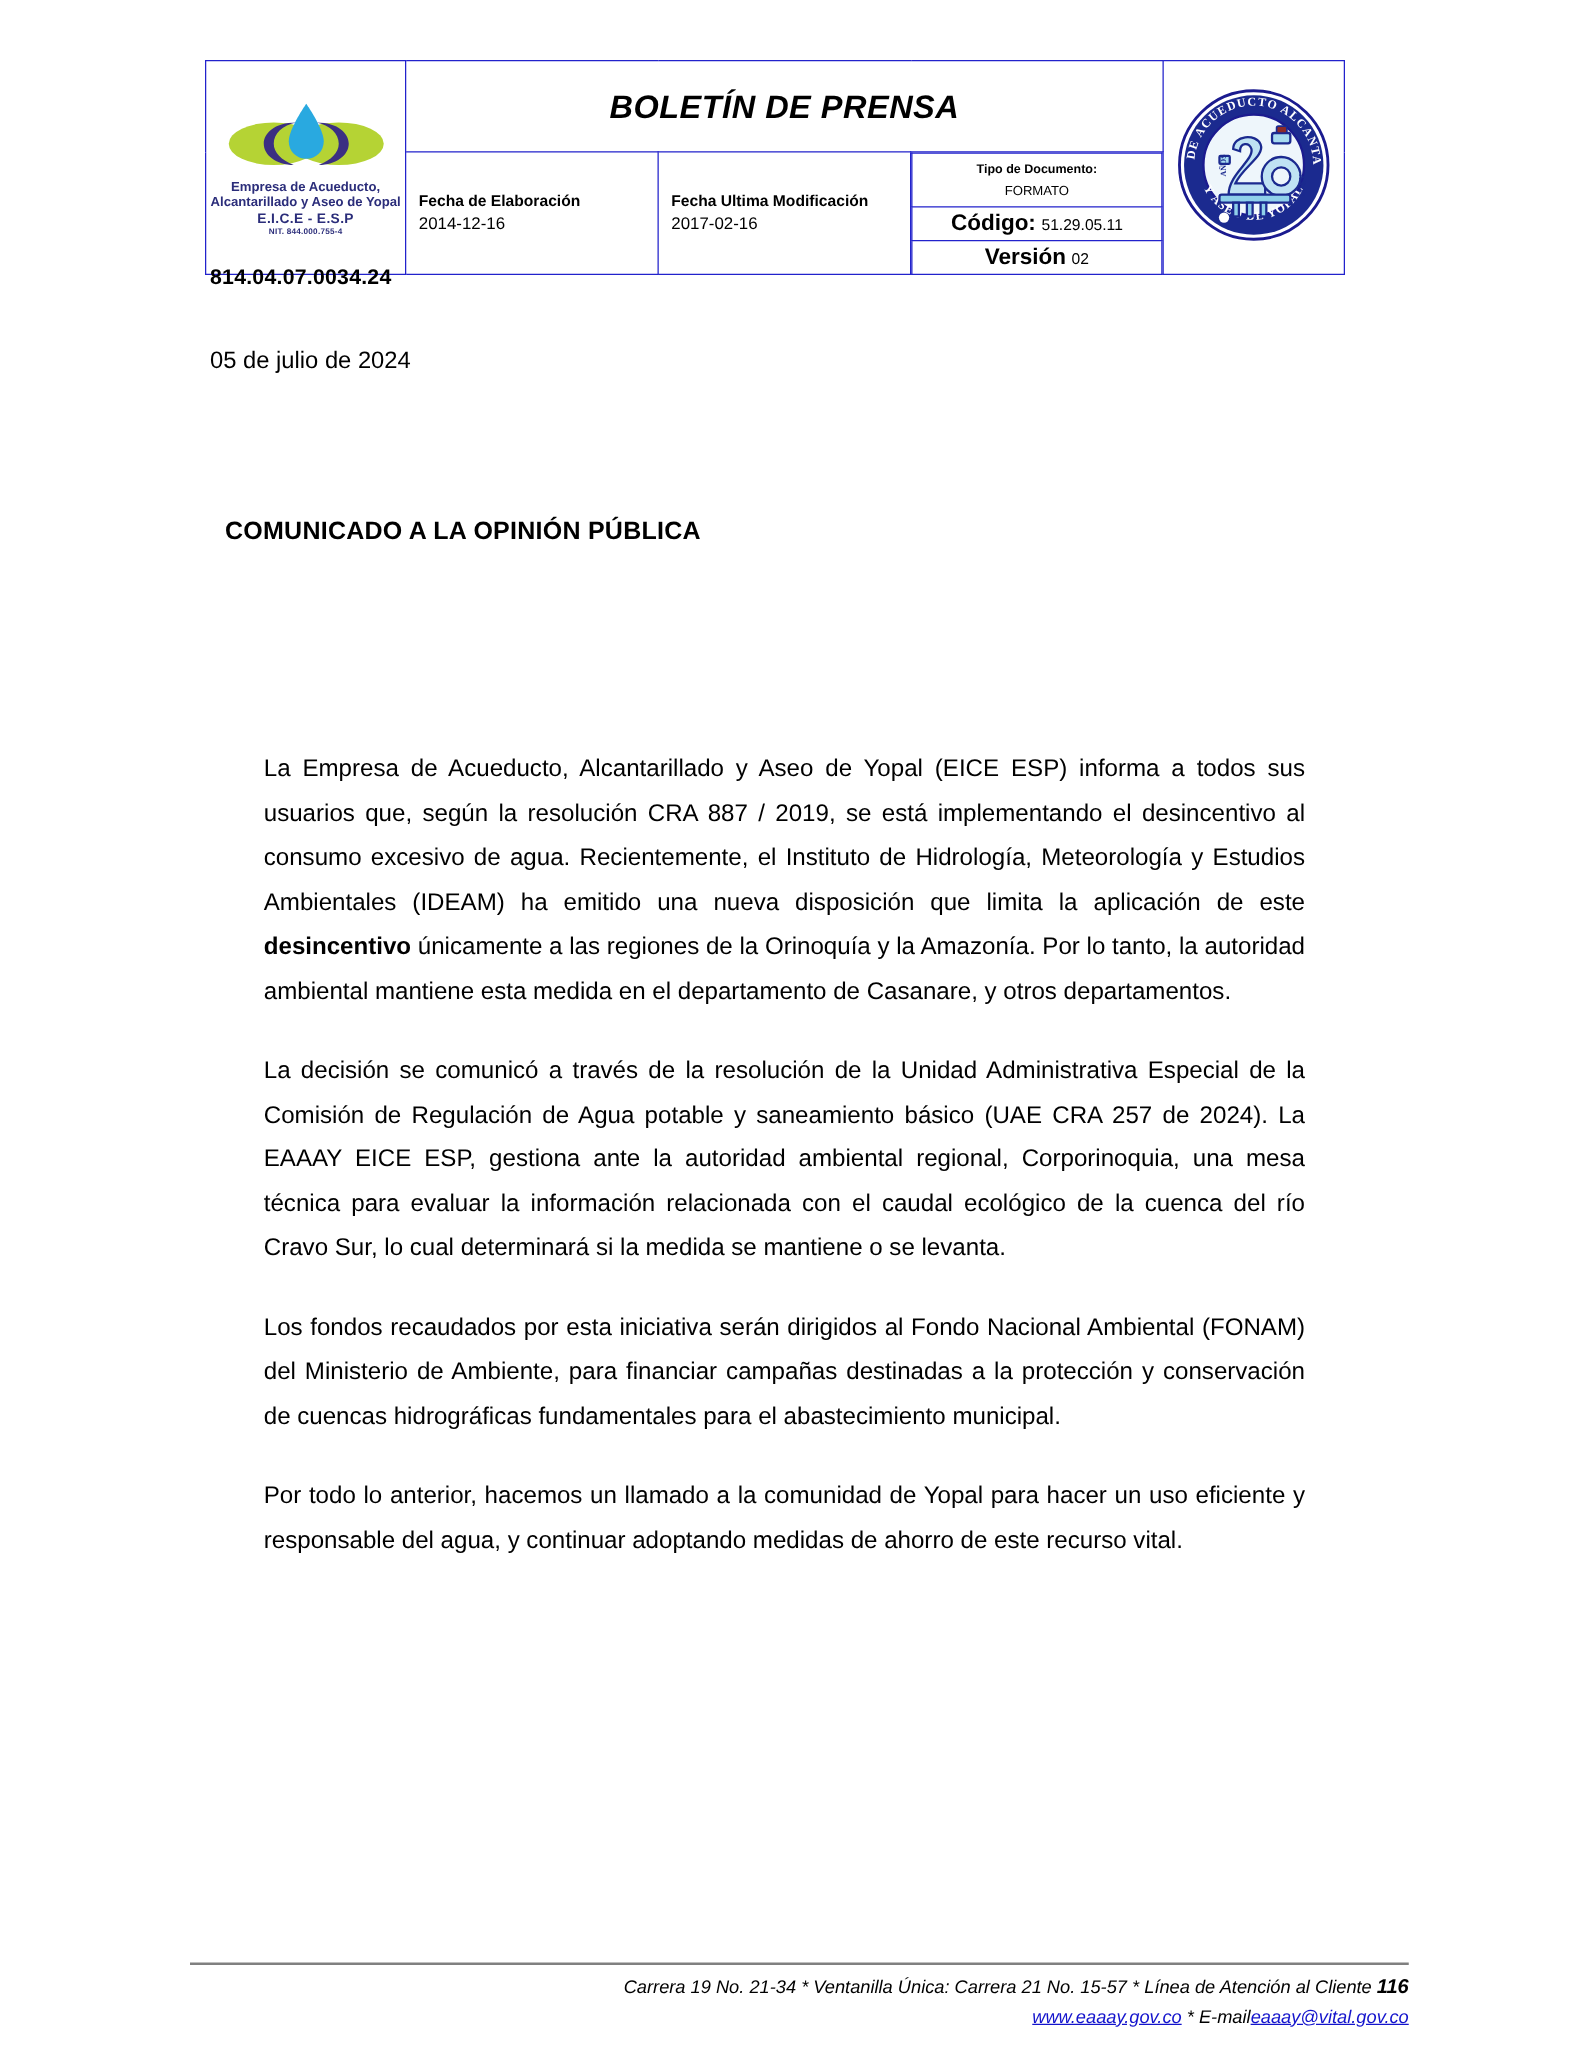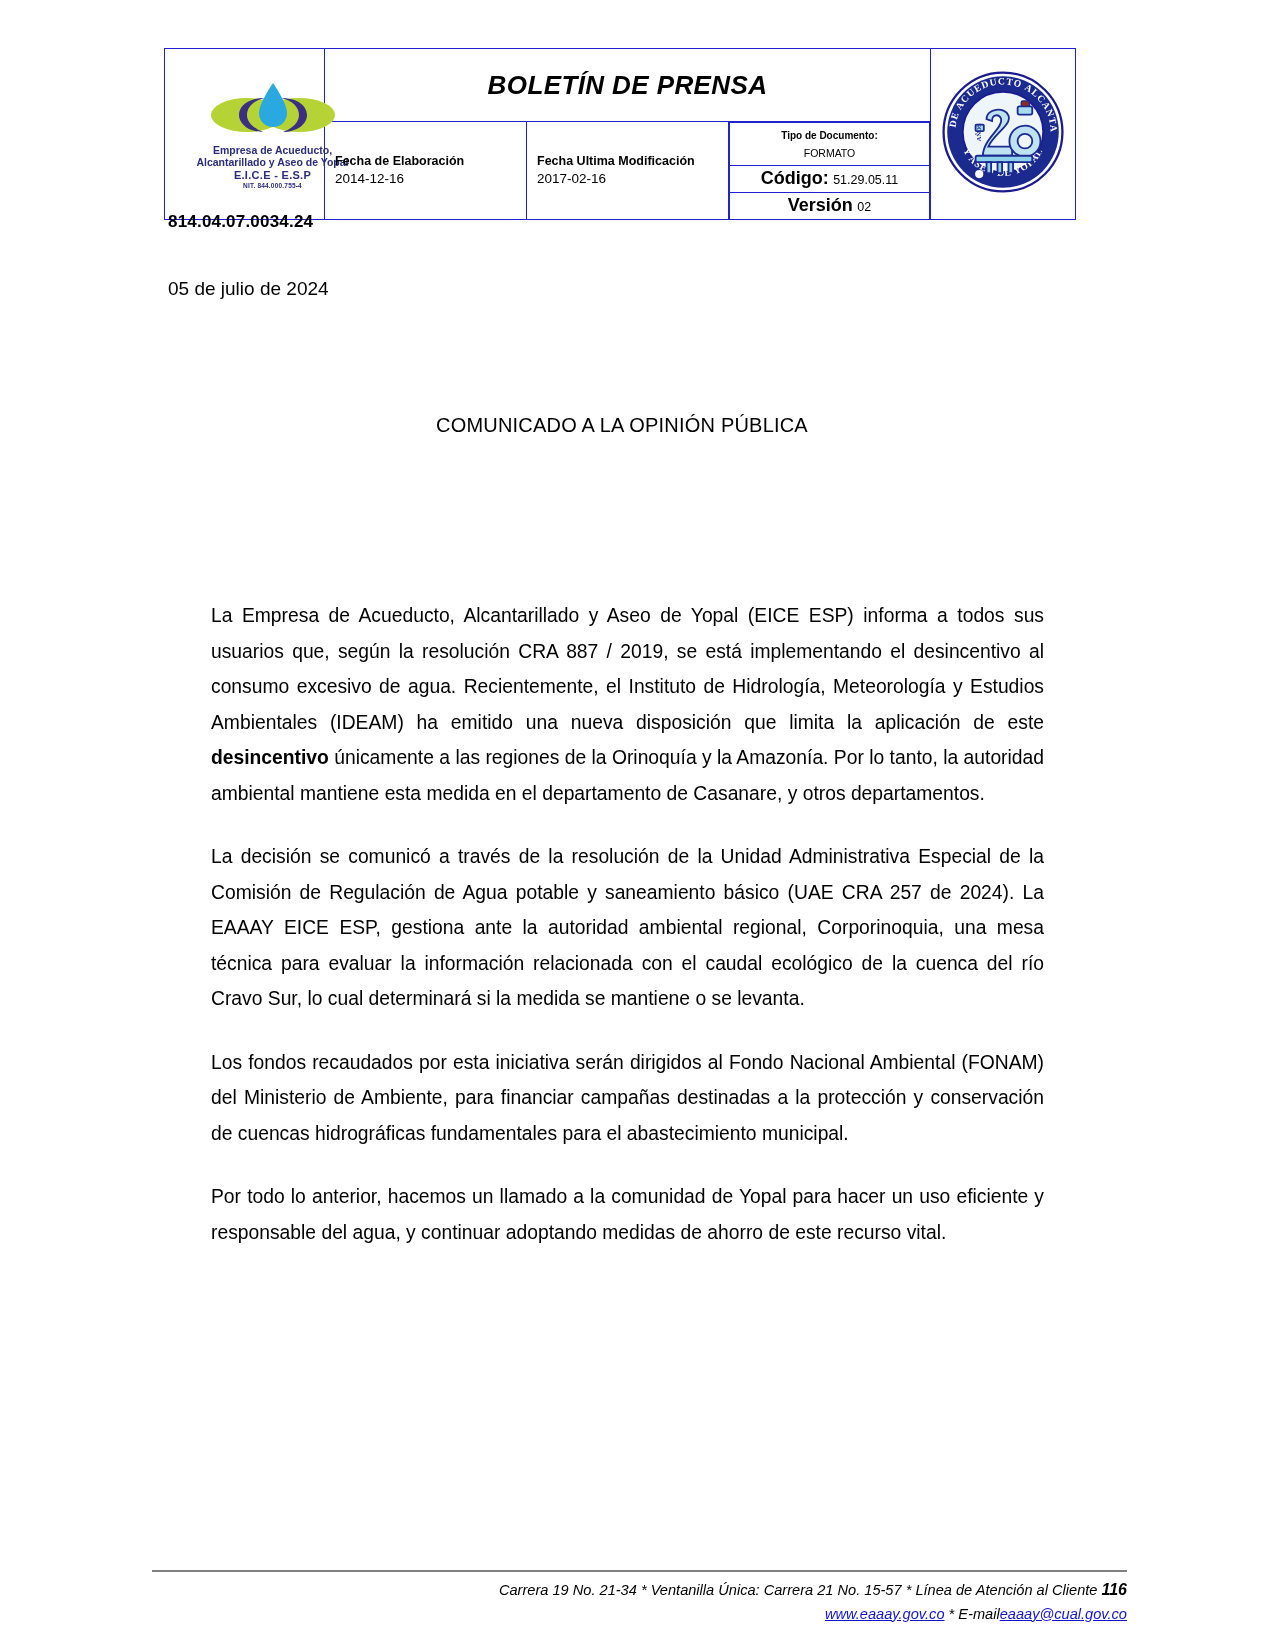--- a/index.html
+++ b/index.html
@@ -37,21 +37,21 @@
     padding: 0;
     vertical-align: middle;
   }
 
   .logo-cell {
     width: 155px;
     height: 148px;
     text-align: center;
     padding: 4px 2px 2px 2px !important;
   }
-  .logo-wrap { width: 100%; margin-left: 28px; }
+  .logo-wrap { width: 100%; }
   .logo-mark { display:block; margin: 0 auto; }
   .logo-text {
     color: #2b2d7a;
     font-weight: bold;
     line-height: 1.12;
     margin-top: 2px;
   }
   .logo-l1 { font-size: 10.5px; }
   .logo-l2 { font-size: 10.5px; text-align: center; }
   .logo-l3 { font-size: 11px; letter-spacing: 0.3px; }
@@ -117,24 +117,23 @@
   }
   .fecha {
     position: absolute;
     left: 168px;
     top: 278px;
     font-size: 19px;
   }
 
   .h-center {
     position: absolute;
-    left: 168px;
+    left: 180px;
     width: 908px;
-    text-align: center;
-    font-weight: normal;
+    font-weight: bold;
   }
   .h1 { top: 414px; font-size: 20px; letter-spacing: 0.2px; }
   .h2 { top: 506px; font-size: 20px; letter-spacing: 0.2px; }
 
   .body-block {
     position: absolute;
     left: 211px;
     top: 598px;
     width: 833px;
   }
@@ -304,17 +303,17 @@
       <span>Carrera 19 No. 21-34</span>
       <span class="sep">*</span>
       <span>Ventanilla Única: Carrera 21 No. 15-57</span>
       <span class="sep">*</span>
       <span>Línea de Atención al Cliente</span>
       <span class="tel">116</span>
     </div>
     <div>
       <a href="#">www.eaaay.gov.co</a>
       <span class="sep">*</span>
-      <span>E-mail</span><a href="#">eaaay@cual.gov.co</a>
+      <span>E-mail</span><a href="#">eaaay@vital.gov.co</a>
     </div>
   </div>
 
 </div>
 
 </body></html>

